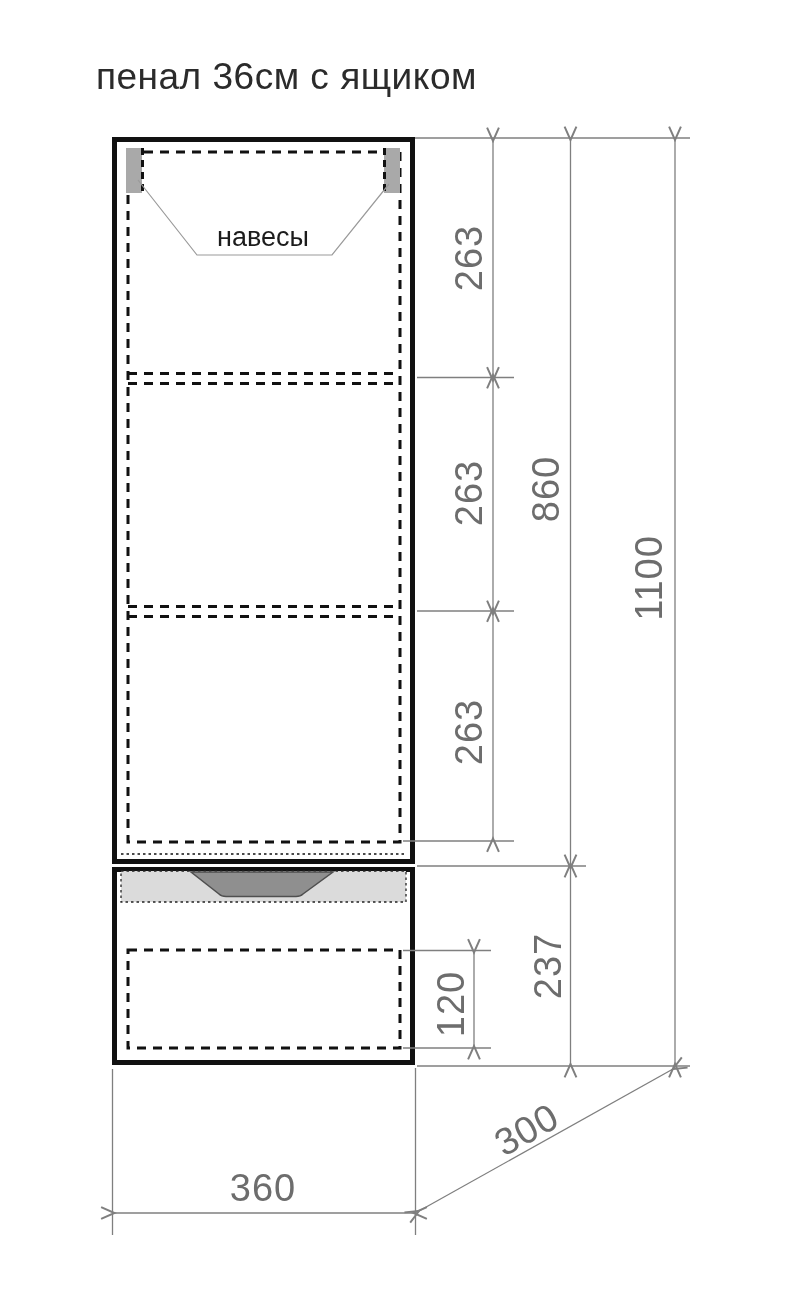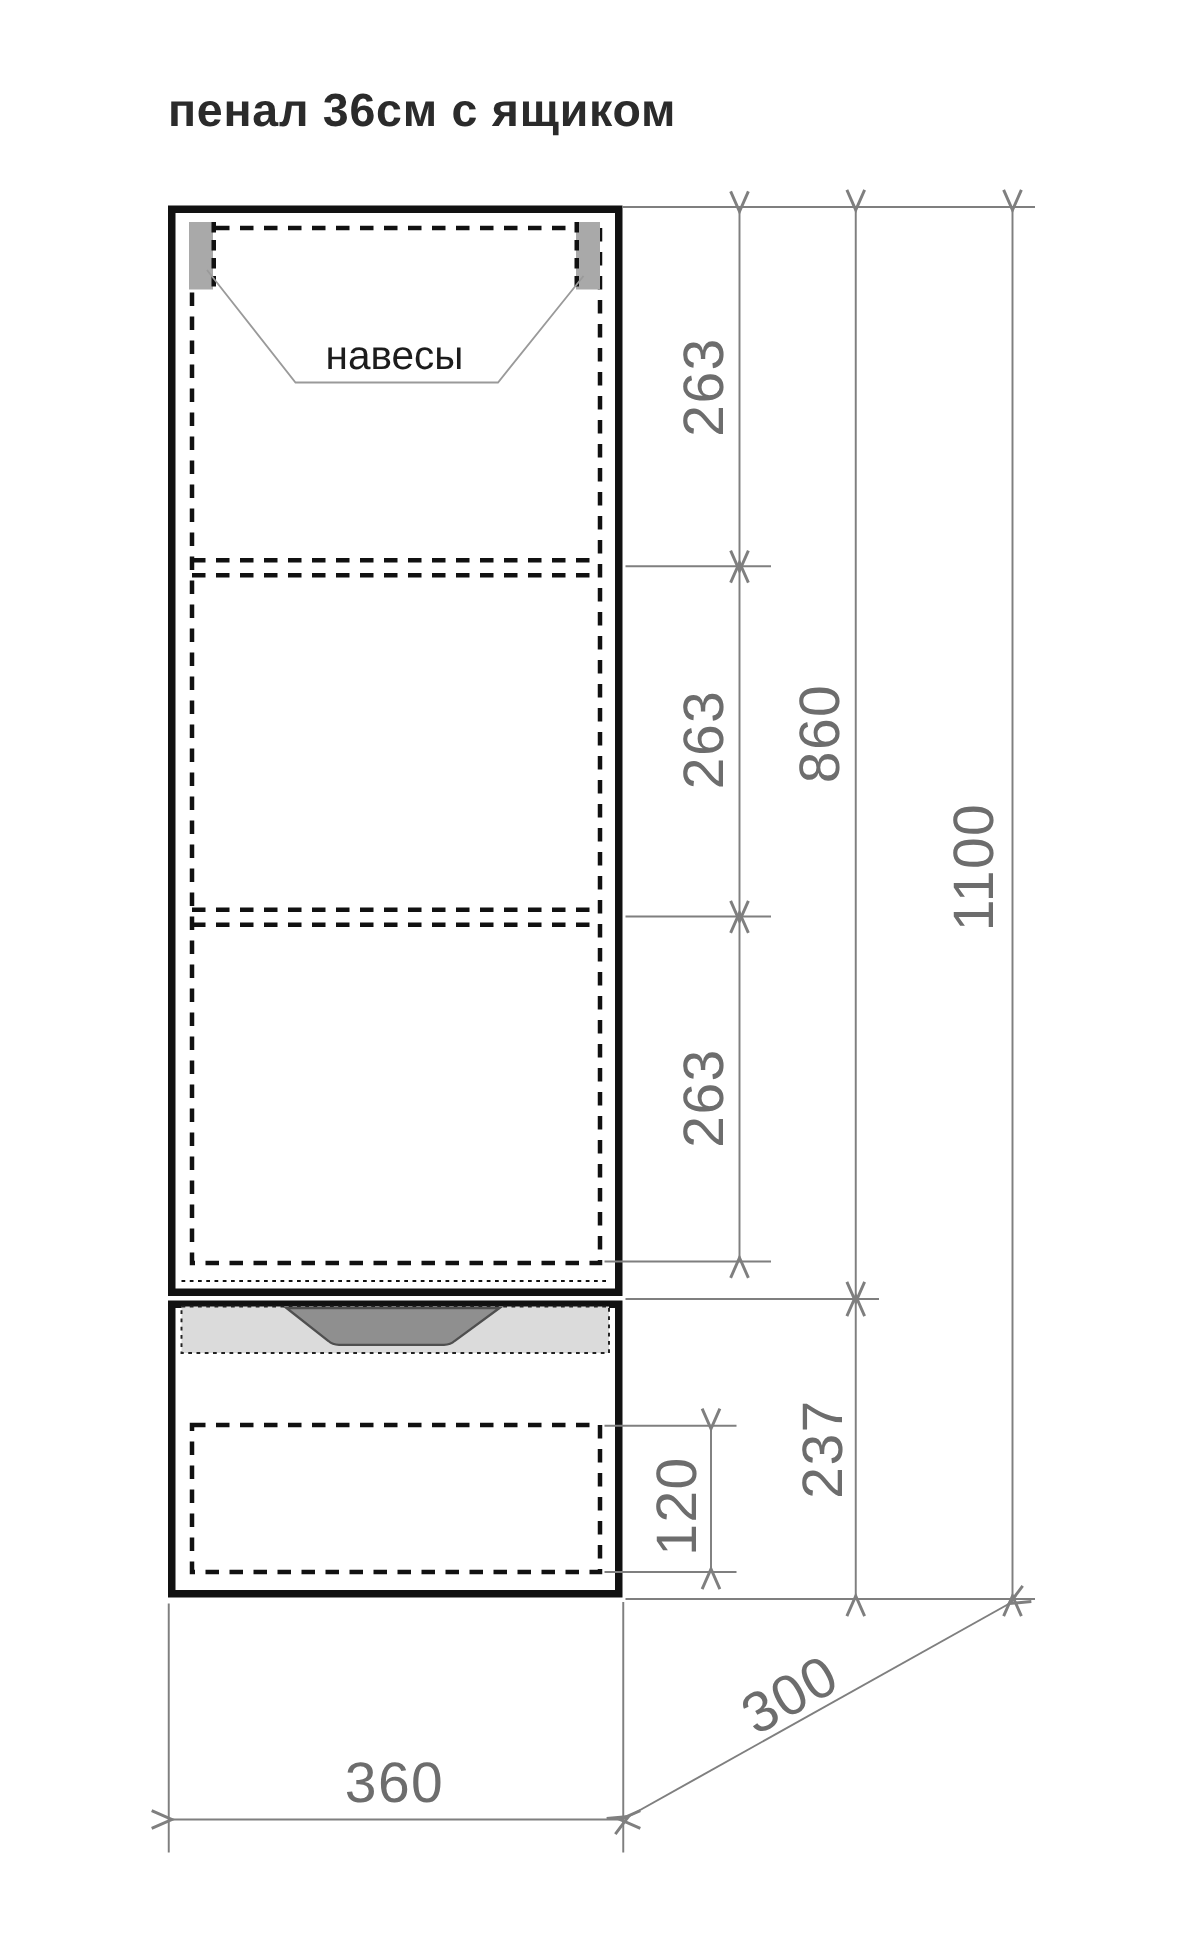--- a/index.html
+++ b/index.html
@@ -10,24 +10,24 @@
   }
   .canvas {
     position: relative;
     width: 800px;
     height: 1293px;
     background: #ffffff;
     overflow: hidden;
   }
   .drawing-title {
     position: absolute;
-    left: 112px;
+    left: 96px;
     top: 56px;
-    font-size: 31px;
-    font-weight: 700;
+    font-size: 37px;
+    font-weight: 400;
     letter-spacing: 0.5px;
     color: #2b2b2b;
     white-space: nowrap;
   }
   svg.drawing {
     position: absolute;
     left: 0;
     top: 0;
   }
   .dim-text {

